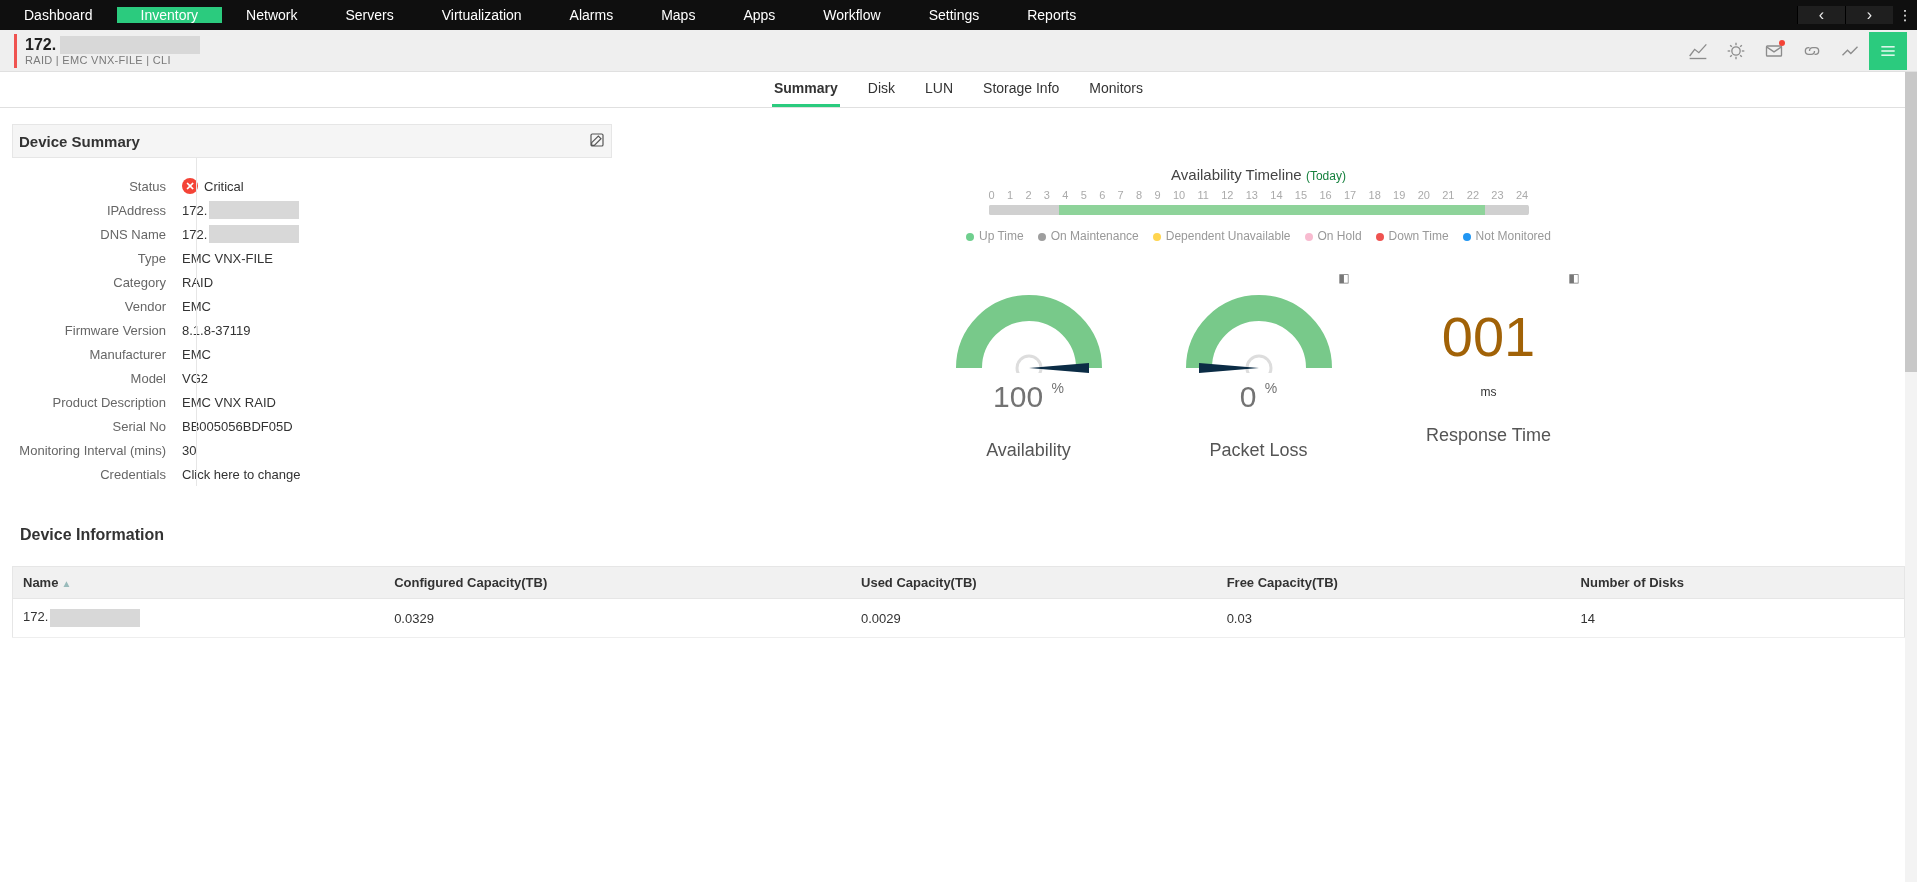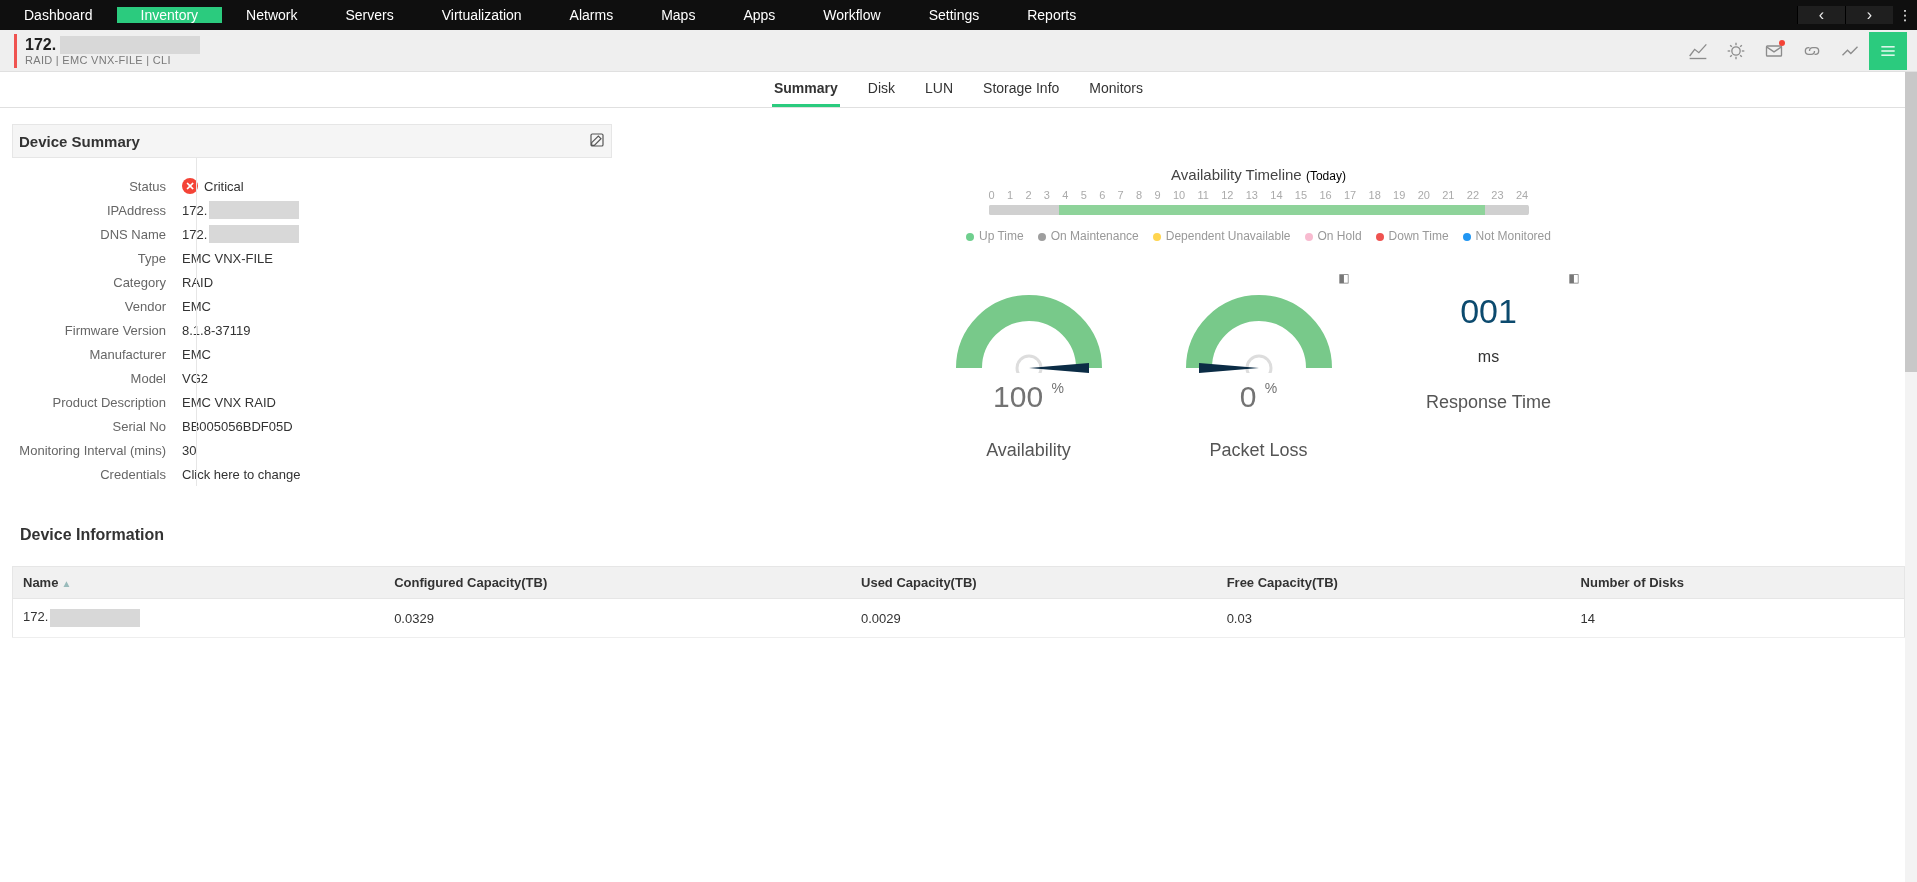--- a/index.html
+++ b/index.html
@@ -48,38 +48,38 @@
 .kv .k { width:170px; text-align:right; color:#666; font-size:13px; padding-right:16px; }
 .kv .v { color:#333; font-size:13px; display:flex; align-items:center; }
 .kv .v .mask { background:#d8d8d8; width:90px; height:18px; margin-left:2px; display:inline-block; }
 .kvwrap { border-left:none; position:relative; }
 .kvwrap::before { content:""; position:absolute; left:184px; top:0; bottom:0; width:1px; background:#e6e6e6; }
 .kv .v a { color:#333; text-decoration:none; }
 .status-icon { width:16px; height:16px; background:#f44336; border-radius:50%; color:#fff; display:inline-flex; align-items:center; justify-content:center; font-size:11px; font-weight:700; margin-right:6px; }
 
 
 .timeline-title { font-size:15px; color:#444; }
-.timeline-title .sub { font-size:12px; color:#000000; }
+.timeline-title .sub { font-size:12px; color:#15803d; }
 .ticks { display:flex; justify-content:space-between; width:540px; margin:6px auto 4px; font-size:11px; color:#aaa; }
 .timeline-bar { width:540px; height:10px; background:#d0d0d0; margin:0 auto; border-radius:2px; position:relative; overflow:hidden; }
 .timeline-bar .seg { position:absolute; top:0; bottom:0; }
 .legend { display:flex; gap:14px; justify-content:center; margin-top:14px; font-size:12px; color:#999; flex-wrap:wrap; }
 .legend span::before { content:""; display:inline-block; width:8px; height:8px; border-radius:50%; margin-right:5px; vertical-align:middle; }
 .lg-up::before{background:#6fcf8e;} .lg-maint::before{background:#9e9e9e;} .lg-dep::before{background:#ffd54f;} .lg-hold::before{background:#f8bbd0;} .lg-down::before{background:#ef5350;} .lg-notmon::before{background:#2196f3;}
 
 
 .gauges { display:flex; justify-content:center; gap:60px; margin-top:50px; }
 .gaugebox { width:170px; text-align:center; position:relative; }
 .gaugebox .probe { position:absolute; top:-22px; right:-6px; font-size:12px; color:#777; }
 .gauge-svg { width:150px; height:80px; }
 .gauge-val { font-size:30px; color:#737373; margin-top:4px; }
 .gauge-val sup { font-size:14px; vertical-align:top; }
 .gauge-label { font-size:18px; color:#555; margin-top:26px; }
-.bignum { font-size:34px; color:#0c4a6e; line-height:1; margin-top:1px; }
-.bignum-unit { font-size:16px; color:#333; margin-top:20px; }
+.bignum { font-size:56px; color:#a16207; line-height:1; margin-top:16px; }
+.bignum-unit { font-size:12px; color:#333; margin-top:20px; }
 
 
 .devinfo { margin-top:34px; }
 .devinfo h2 { font-size:16px; font-weight:700; padding:6px 8px;margin-top:33px; }
 .ditable { width:100%; border:1px solid #e6e6e6; border-collapse:collapse; margin-top:16px; }
 .ditable th { background:#f1f1f1; text-align:left; font-weight:700; font-size:13px; padding:8px 10px; border-bottom:1px solid #e6e6e6; }
 .ditable td { padding:10px 10px; font-size:13px; color:#333; border-bottom:1px solid #eee; }
 .ditable .mask { background:#d8d8d8; width:90px; height:18px; display:inline-block; vertical-align:middle; margin-left:2px; }
 .sortarrow { font-size:10px; color:#9bb; margin-left:3px; }
 

